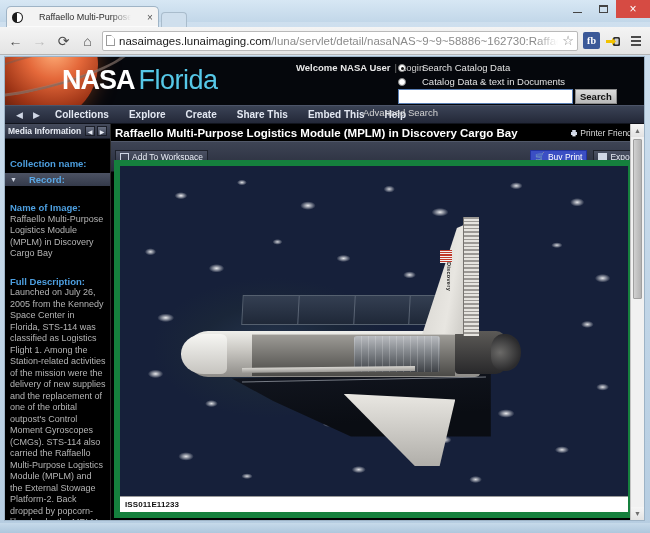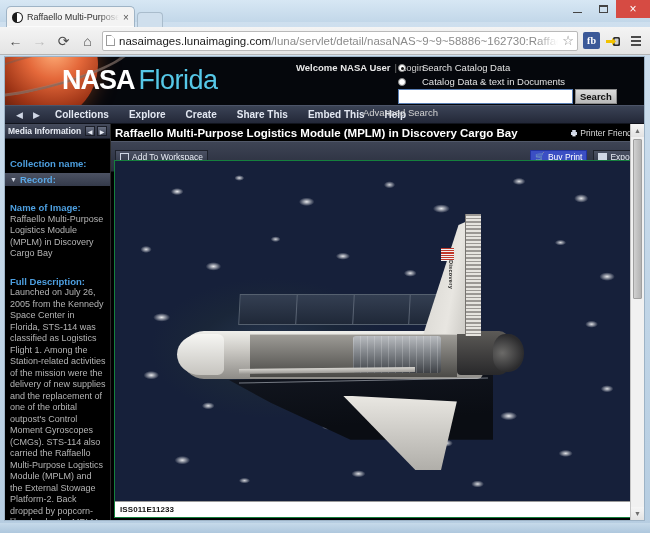--- a/index.html
+++ b/index.html
@@ -44,21 +44,21 @@
   .tabstrip {
     position: absolute; top: 4px; left: 6px; height: 23px;
     display: flex; align-items: flex-end;
   }
   .tab {
     height: 21px; min-width: 128px;
     background: #f3f3f3;
     border: 1px solid #9fb4c6; border-bottom: none;
     border-radius: 5px 5px 0 0;
     display: flex; align-items: center;
-    padding: 0 5px; gap: 4px;
+    padding: 0 5px; gap: 16px;
     font-size: 9px; color: #2d2d2d;
     box-shadow: 0 -1px 1px rgba(255,255,255,.7) inset;
   }
   .tab .favicon {
     width: 11px; height: 11px; border-radius: 50%;
     background: #1b1b1b;
     position: relative; flex: 0 0 auto;
   }
   .tab .favicon::after {
     content:''; position:absolute; left:5px; top:1px;
@@ -303,21 +303,21 @@
   }
   .field-label {
     color: #4d9fe0; font-weight: bold; font-size: 9.5px;
     margin-top: 16px; display: block;
   }
   .field-value { color: #b4b4b4; display: block; margin-bottom: 2px; }
   .record-bar {
     background: linear-gradient(#4c5263,#343a4a);
     margin: 3px -4px 2px -5px;
     padding: 1px 12px 1px 5px;
-    display: flex; align-items: center; gap: 3px;
+    display: flex; align-items: center; gap: 12px;
     cursor: pointer;
   }
   .record-bar .tri { font-size: 7px; color: #cfd5e2; }
   .record-bar .rlabel { color: #5aa8e6; font-weight: bold; font-size: 9.5px; }
 
   
   .rightpanel {
     flex: 1; position: relative; background: #000;
     overflow: hidden;
   }
@@ -360,21 +360,21 @@
     display: inline-block;
   }
   .ico-workspace { border: 1px solid #cfd6e4; }
   .ico-cart { font-size: 8px; line-height: 8px; }
   .ico-disk { border: 1px solid #cfd6e4; background: #cfd6e4; }
 
   
   .stage {
     position: absolute; top: 36px; left: 3px; right: 10px; bottom: 2px;
     background: #000;
-    border: 1px solid #15803d;
+    border: 6px solid #15803d;
     overflow: hidden;
   }
   .photo {
     position: absolute; top: 0; left: 0; right: 0; bottom: 16px;
     background:
       radial-gradient(ellipse 9px 5px at 12% 9%, rgba(255,255,255,.92) 0%, rgba(255,255,255,0) 70%),
       radial-gradient(ellipse 7px 4px at 24% 5%, rgba(255,255,255,.85) 0%, rgba(255,255,255,0) 70%),
       radial-gradient(ellipse 11px 6px at 37% 12%, rgba(255,255,255,.9) 0%, rgba(255,255,255,0) 70%),
       radial-gradient(ellipse 8px 5px at 53% 7%, rgba(255,255,255,.8) 0%, rgba(255,255,255,0) 70%),
       radial-gradient(ellipse 12px 6px at 63% 14%, rgba(255,255,255,.9) 0%, rgba(255,255,255,0) 70%),

